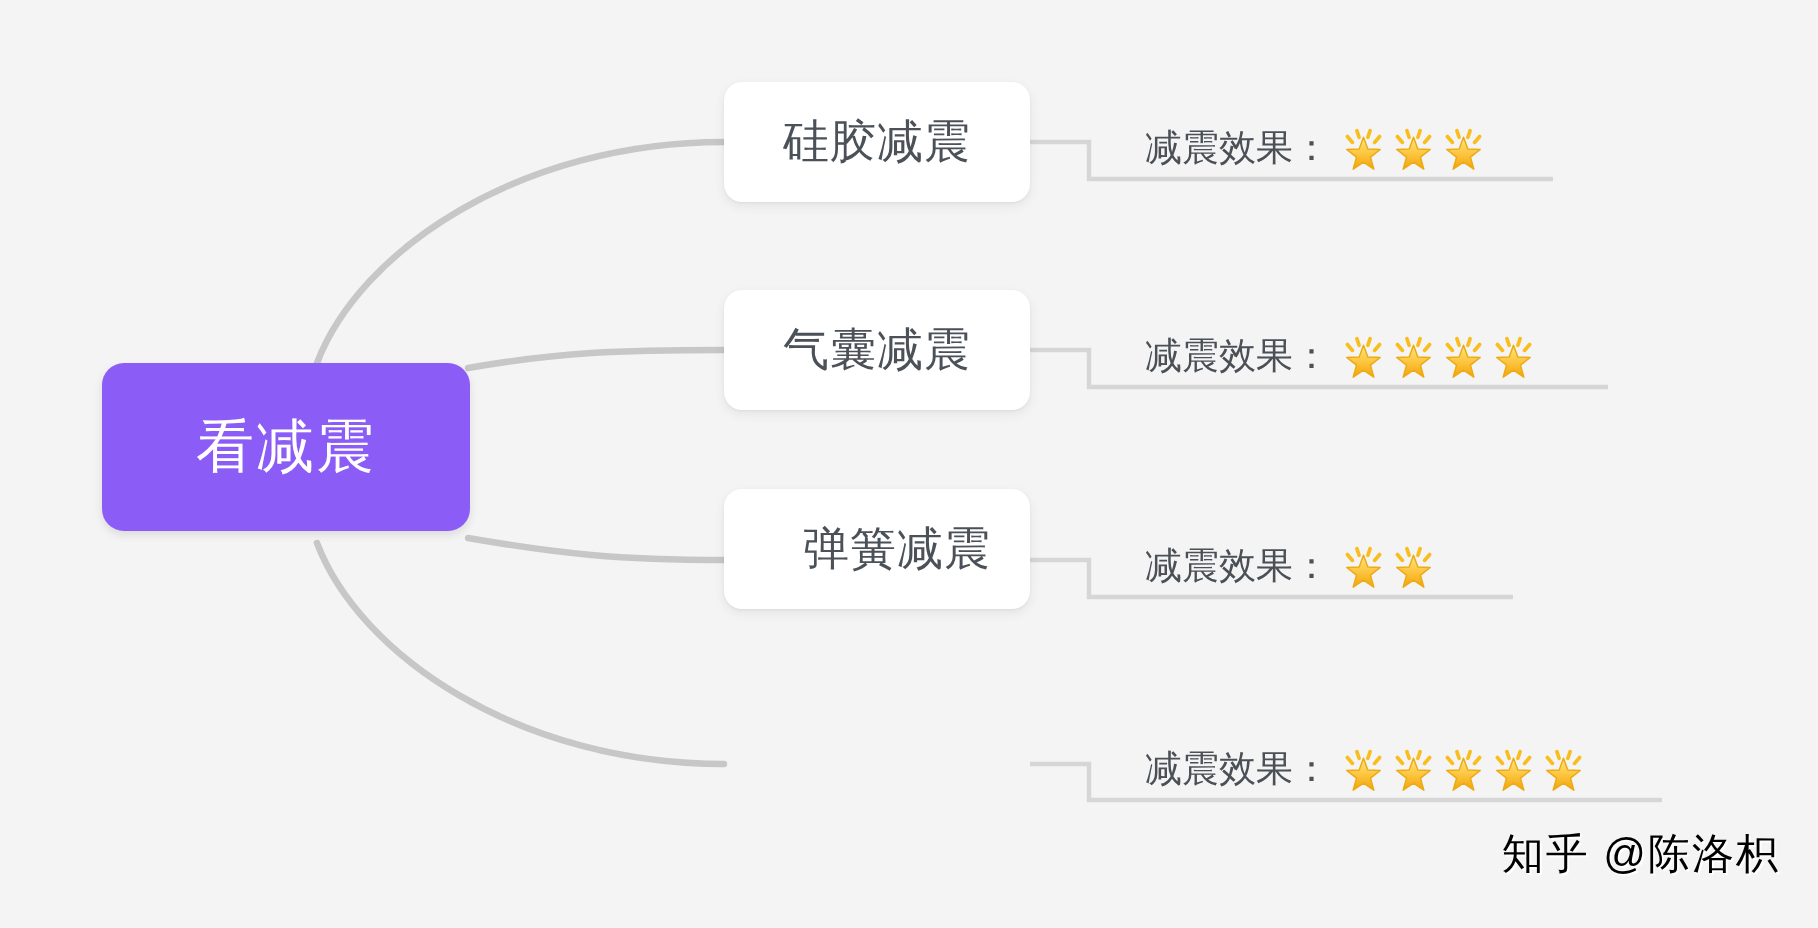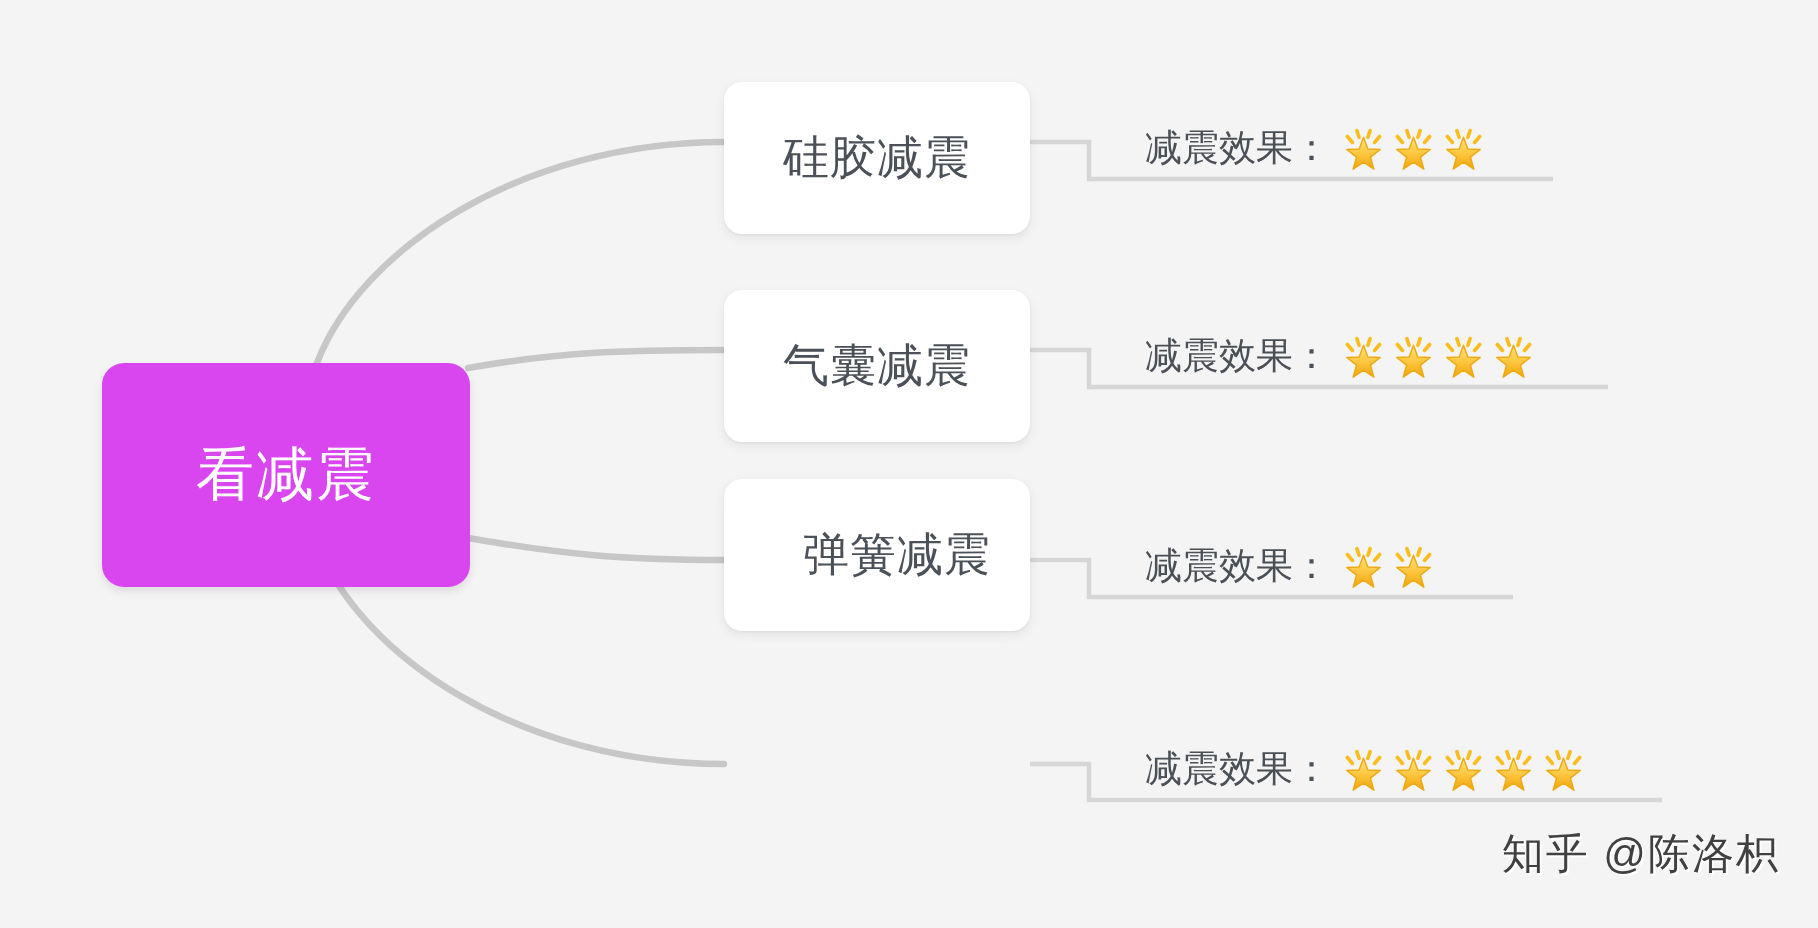--- a/index.html
+++ b/index.html
@@ -22,41 +22,41 @@
   }
   .node {
     position: absolute;
     display: flex;
     align-items: center;
     justify-content: center;
     box-sizing: border-box;
   }
   .root-node {
     left: 102px; top: 363px;
-    width: 368px; height: 224px;
-    background: #d946ef;
+    width: 368px; height: 168px;
+    background: #8b5cf6;
     border-radius: 22px;
     color: #ffffff;
     font-size: 58px;
     letter-spacing: 2px;
     box-shadow: 0 4px 10px rgba(0,0,0,0.10);
   }
   .branch-node {
     left: 724px;
-    width: 306px; height: 152px;
+    width: 306px; height: 120px;
     background: #ffffff;
     border-radius: 18px;
     color: #4b5158;
     font-size: 46px;
     letter-spacing: 1px;
     box-shadow: 0 4px 12px rgba(0,0,0,0.07), 0 1px 3px rgba(0,0,0,0.05);
   }
   .branch-node.b1 { top: 82px; }
   .branch-node.b2 { top: 290px; }
-  .branch-node.b3 { top: 479px; padding-left: 40px; }
+  .branch-node.b3 { top: 489px; padding-left: 40px; }
   .branch-node.b4 { top: 704px; }
   .leaf-row {
     position: absolute;
     left: 1145px;
     height: 64px;
     display: flex;
     align-items: center;
   }
   .leaf-row.l1 { top: 116px; }
   .leaf-row.l2 { top: 324px; }
@@ -77,21 +77,21 @@
   .stars svg.star {
     width: 47px;
     height: 47px;
     transform: translateY(2px);
   }
   .watermark {
     position: absolute;
     right: 38px;
     top: 826px;
     font-size: 42px;
-    color: #404040;
+    color: #000000;
     text-shadow: 2px 2px 0 rgba(255,255,255,0.9);
     letter-spacing: 2px;
     white-space: nowrap;
   }
 </style>
 </head>
 <body>
 
 <svg width="0" height="0" style="position:absolute" aria-hidden="true">
   <defs>

